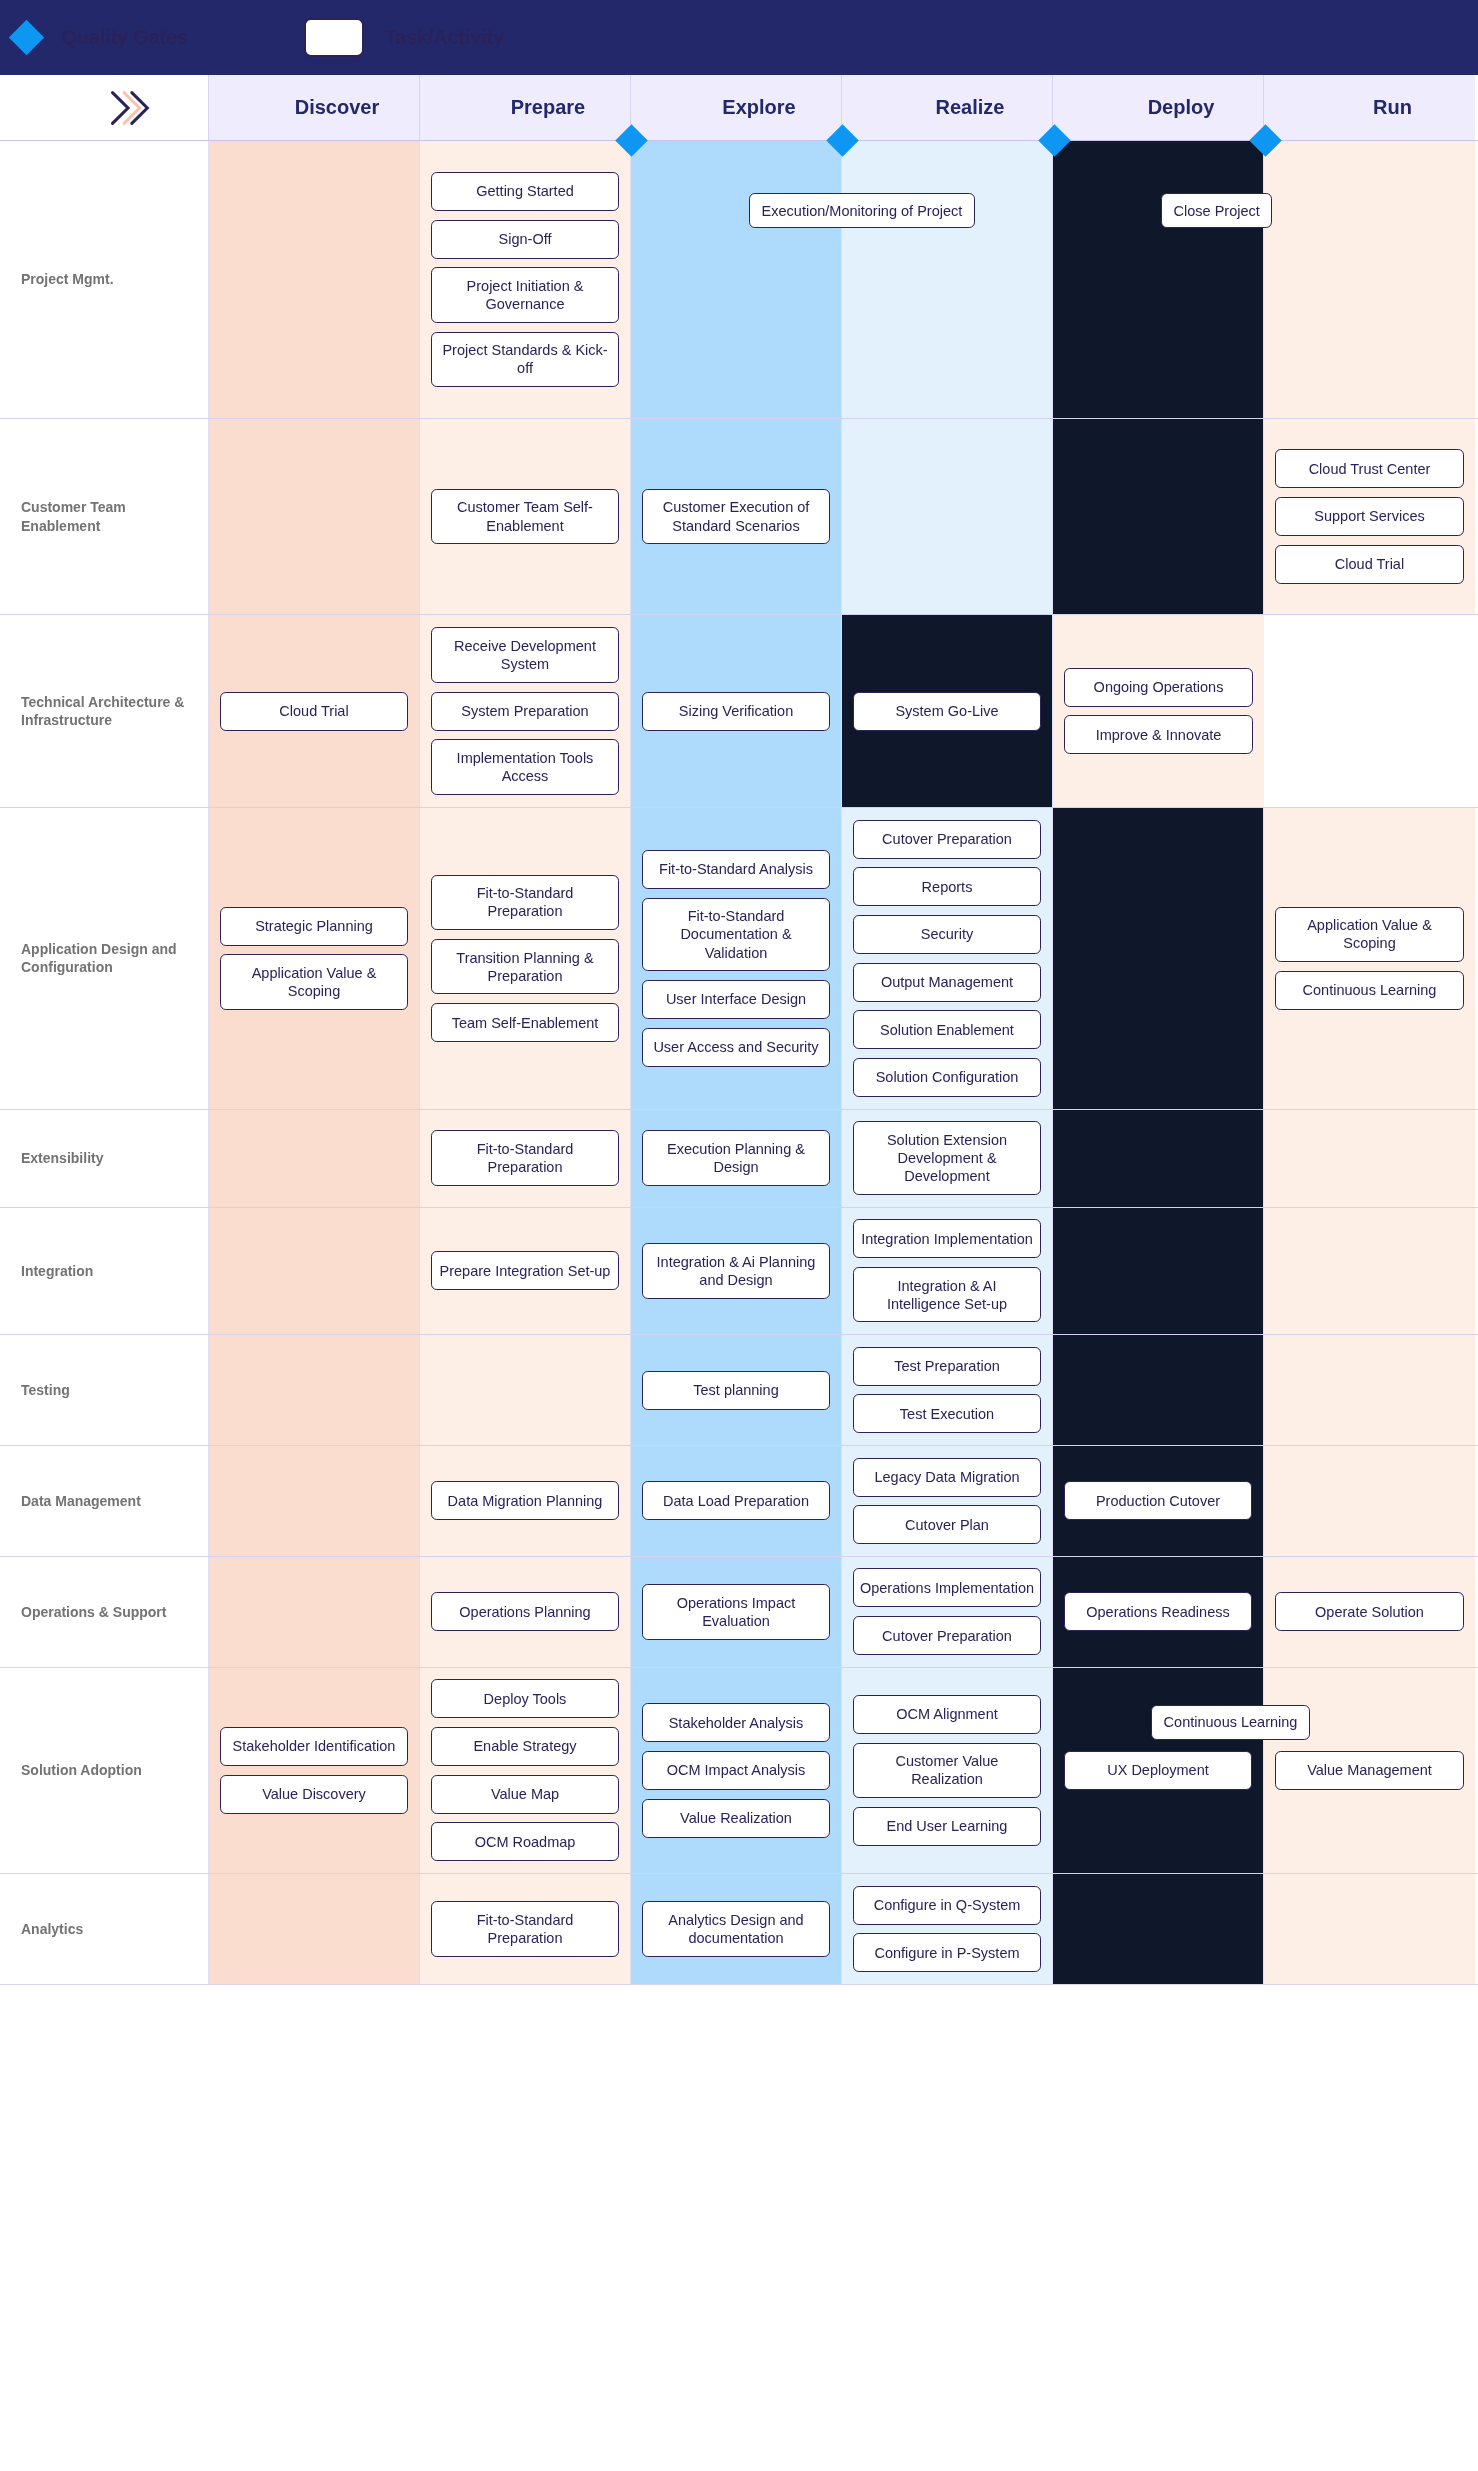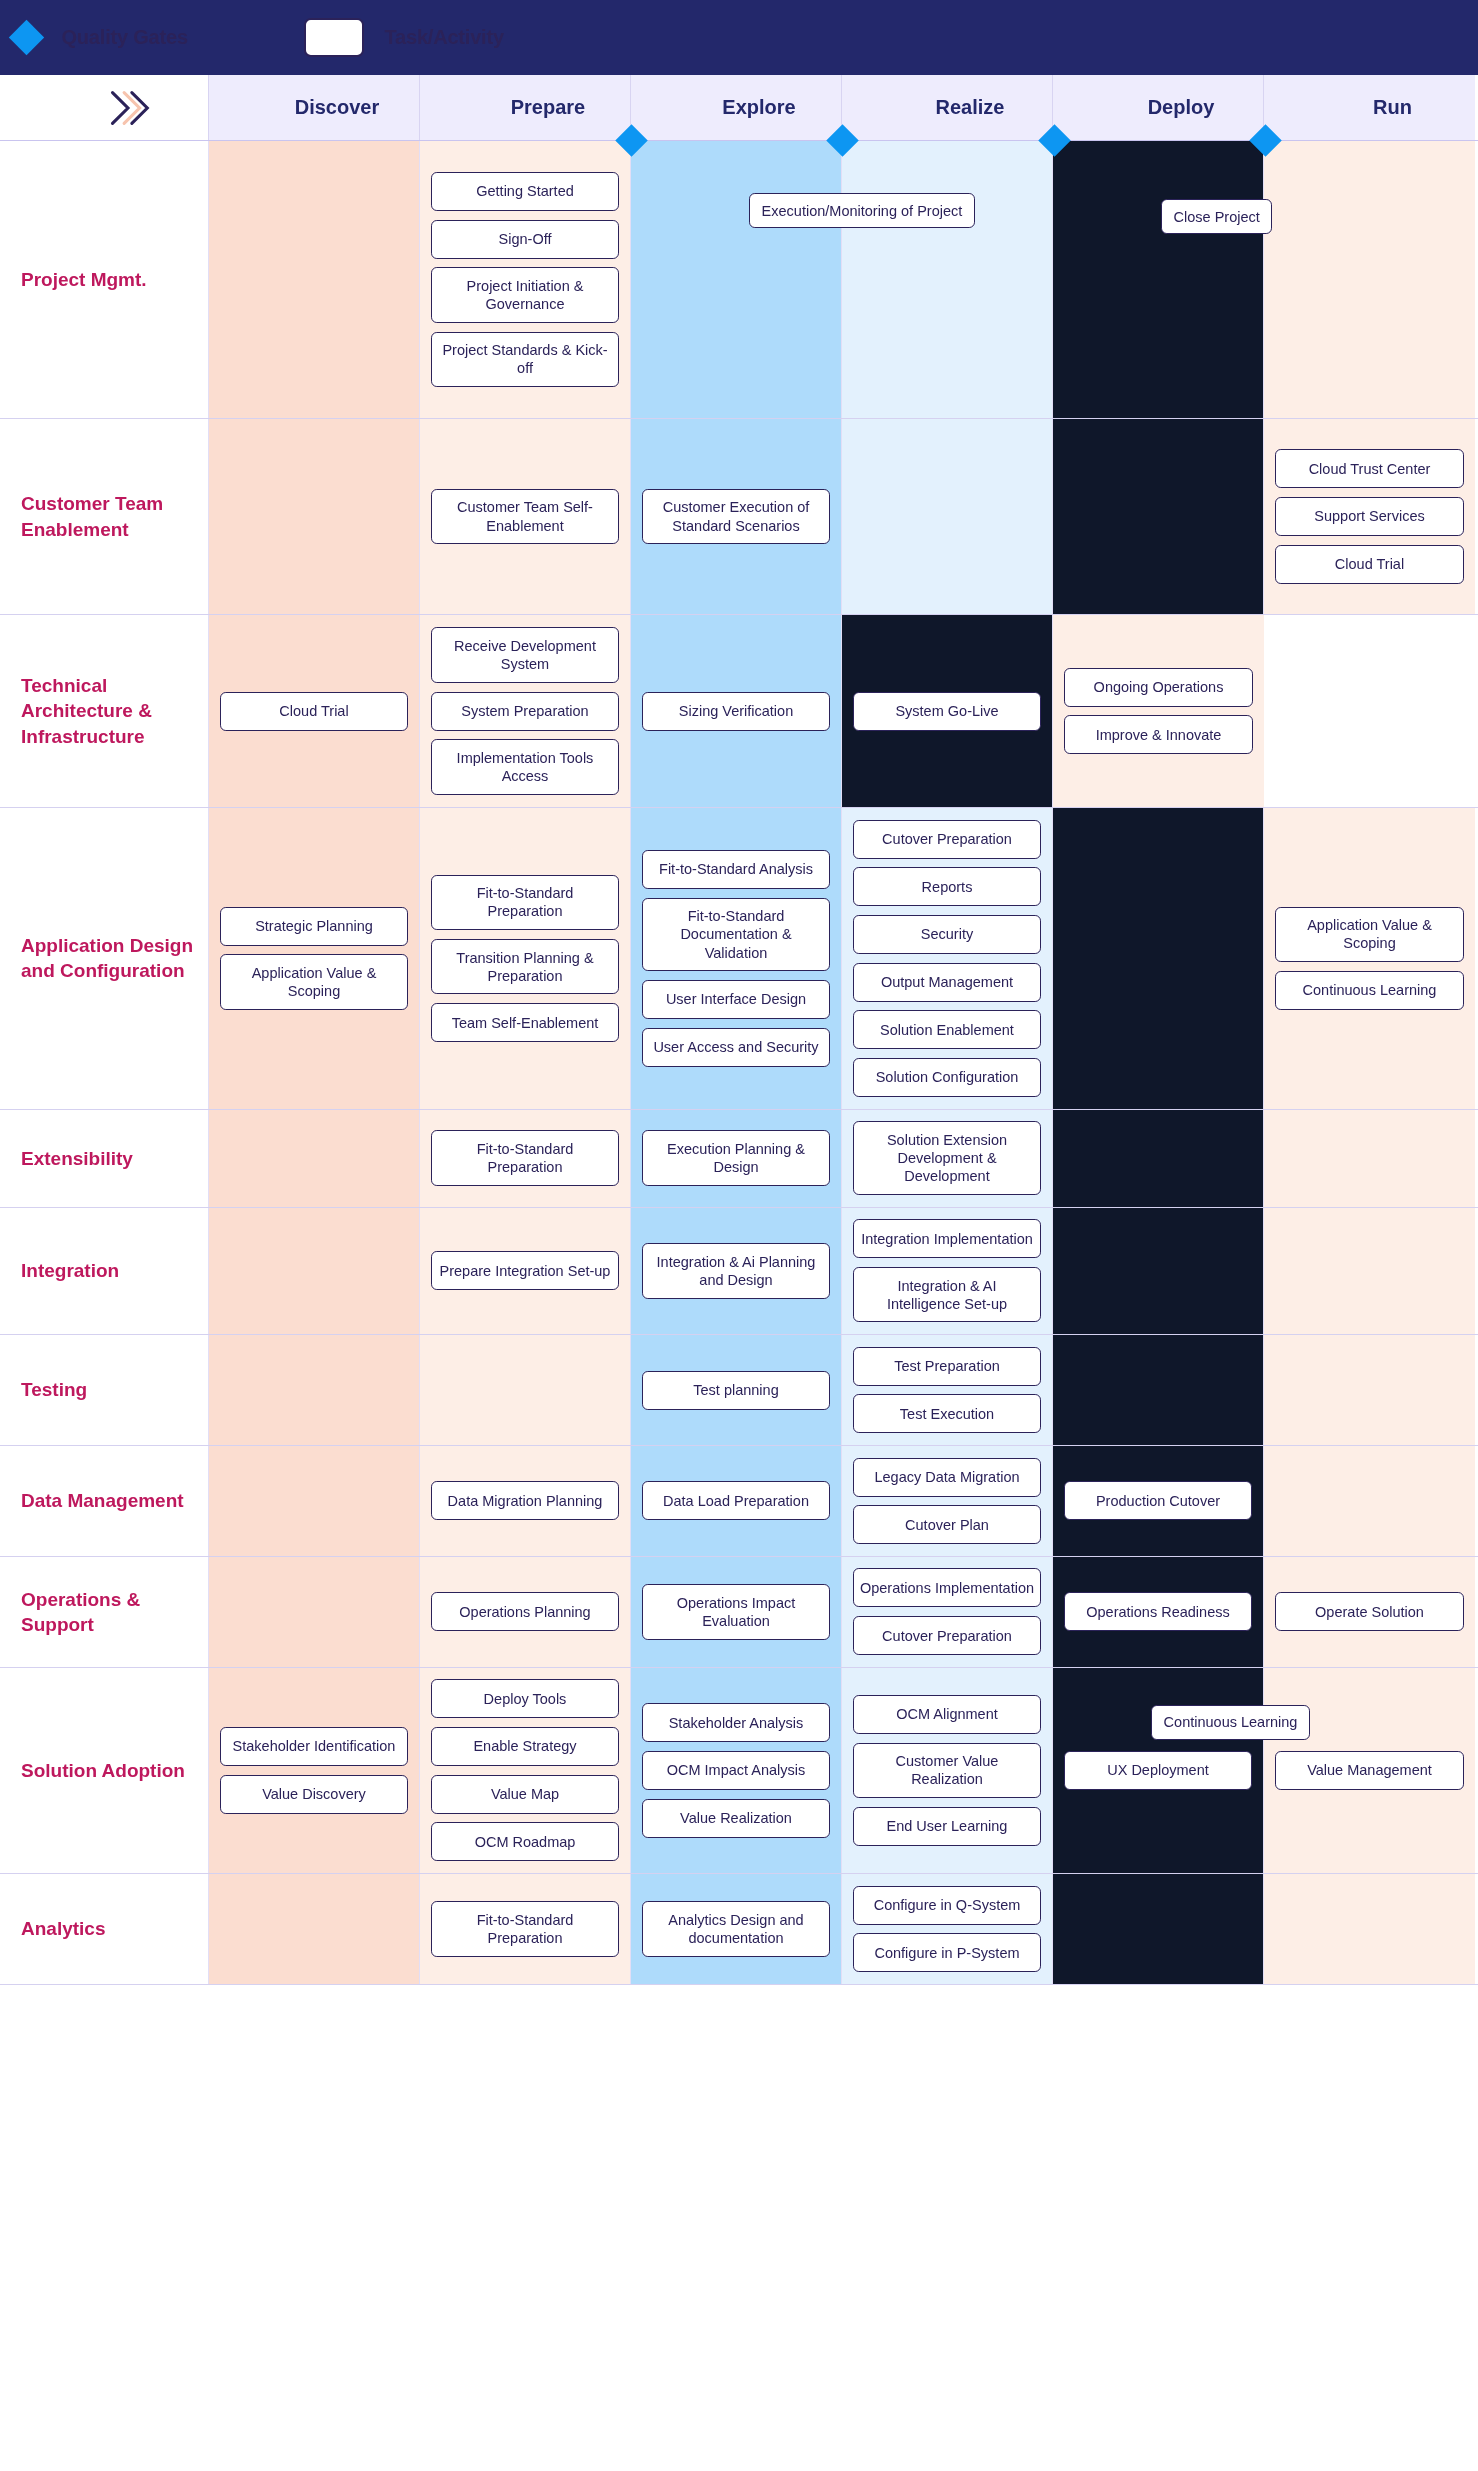--- a/index.html
+++ b/index.html
@@ -77,21 +77,21 @@
     position: relative;
   }
   .cell.label-cell {
     background: #ffffff;
     align-items: flex-start;
     justify-content: center;
     padding-left: 21px;
     padding-right: 7.7px;
   }
   .row-label {
-    font-size: 19px; font-weight: bold; color: #be185d;
+    font-size: 14px; font-weight: bold; color: #737373;
     line-height: 1.32;
   }
 
   
   .c-label   { width: 209px; flex: none; }
   .c-phase   { width: 211px; flex: none; }
   .c-phase.last { border-right: none; }
 
   
   .p-discover { background: #fbddd0; }
@@ -206,21 +206,21 @@
           <div class="cell c-phase p-explore"></div>
           <div class="cell c-phase p-realize"></div>
           <div class="cell c-phase p-deploy"></div>
           <div class="cell c-phase p-run last"></div>
           <div class="gate" style="left: 620px;"></div>
           <div class="gate" style="left: 831px;"></div>
           <div class="gate" style="left: 1043px;"></div>
           <div class="gate" style="left: 1254px;"></div>
           <div class="span-layer">
             <div class="span-box" style="left: 749px; top: 52px;">Execution/Monitoring of Project</div>
-            <div class="span-box" style="left: 1161px; top: 58px;">Close Project</div>
+            <div class="span-box" style="left: 1161px; top: 52px;">Close Project</div>
           </div>
         </div>
         <div class="row" style="min-height: 196px;">
           <div class="cell label-cell c-label">
             <div class="row-label">Customer Team Enablement</div>
           </div>
           <div class="cell c-phase p-discover"></div>
           <div class="cell c-phase p-prepare">
             <div class="task">Customer Team Self- Enablement</div>
           </div>

